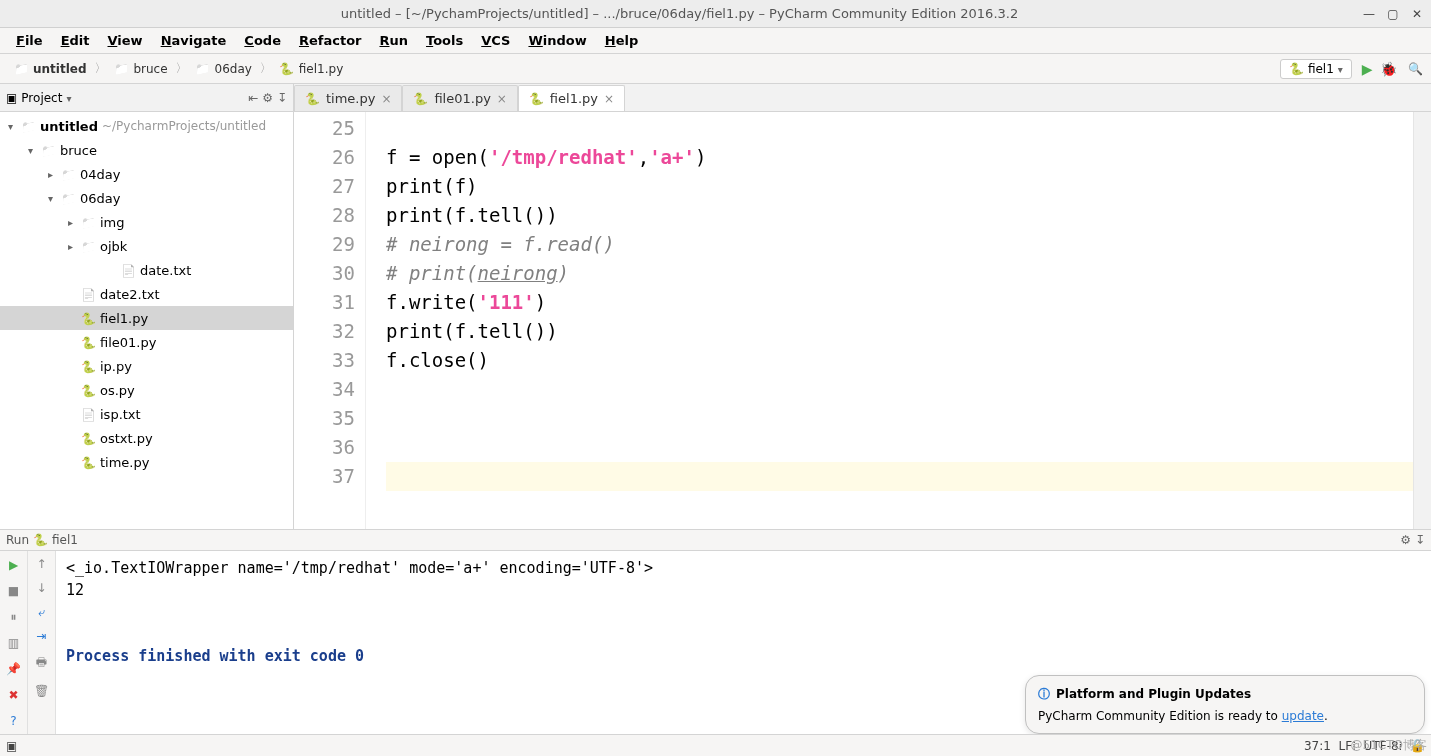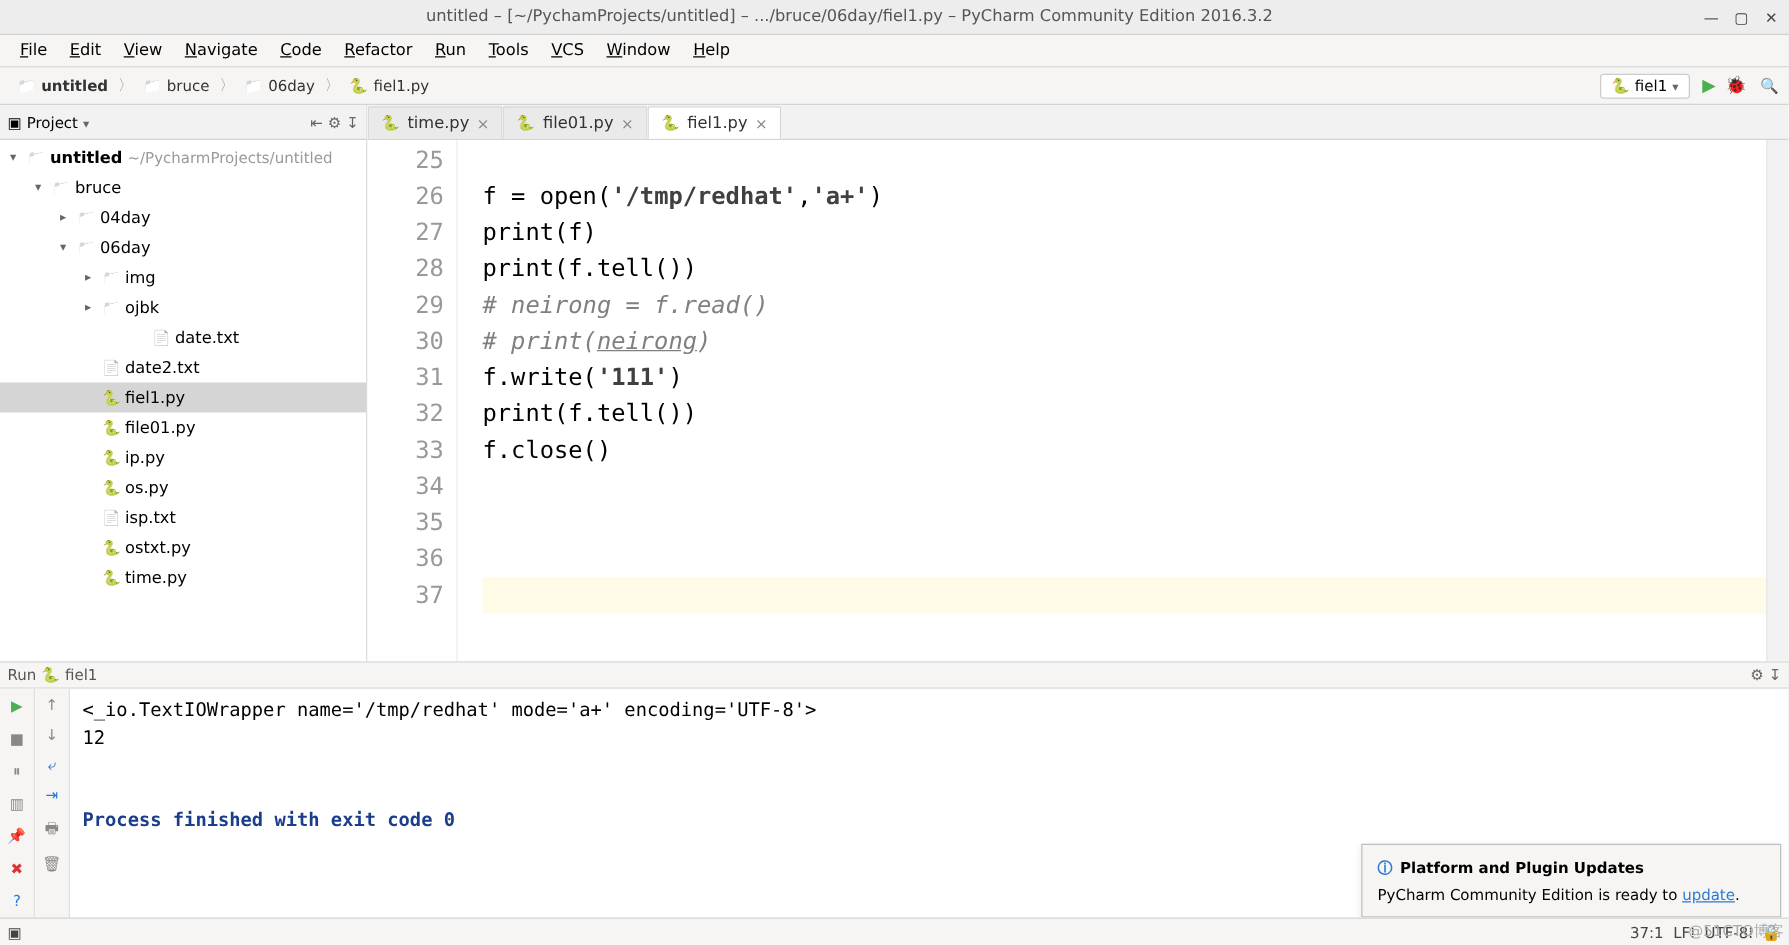--- a/index.html
+++ b/index.html
@@ -5,21 +5,21 @@
 * { box-sizing: border-box; margin: 0; padding: 0; }
 body { font-family: "DejaVu Sans", Arial, sans-serif; font-size: 12px; background: #ededed; color: #000; width: 1431px; height: 756px; overflow: hidden; position: relative; }
 
 
 .titlebar { height: 28px; background: #ededed; border-bottom: 1px solid #d0d0d0; display: flex; align-items: center; padding: 0 6px; }
 .title-text { flex: 1; text-align: center; color: #555; font-size: 13px; }
 .win-btn { width: 16px; height: 16px; margin-left: 8px; display: flex; align-items: center; justify-content: center; color: #444; cursor: pointer; }
 
 
 .menubar { height: 26px; background: #f6f5f4; border-bottom: 1px solid #d4d4d4; display: flex; align-items: center; padding: 0 8px; gap: 2px; }
-.menuitem { padding: 3px 8px; cursor: pointer; font-size: 13px; }
+.menuitem { padding: 3px 8px; cursor: pointer; font-size: 13px; font-weight: bold; }
 .menuitem u { text-decoration: underline; }
 
 
 .navrow { height: 30px; background: #f6f5f4; border-bottom: 1px solid #d4d4d4; display: flex; align-items: center; padding: 0 8px; }
 .crumb { display: flex; align-items: center; gap: 4px; padding: 2px 6px; color: #333; }
 .crumb .folder-icon, .crumb .py-icon { display:inline-block; }
 .chev { color: #999; padding: 0 2px; }
 .navspacer { flex:1; }
 .runconf { border: 1px solid #ccc; background: #fff; padding: 2px 8px; border-radius: 3px; display:flex; align-items:center; gap:4px; margin-right: 6px; }
 .play-icon { color: #4caf50; font-size: 14px; margin: 0 4px; }
@@ -42,38 +42,38 @@
 
 .editor { flex:1; display:flex; flex-direction:column; background:#fff; position:relative; }
 .tabs { height: 28px; display:flex; align-items:flex-end; background:#f2f2f2; border-bottom:1px solid #d4d4d4; }
 .tab { height:26px; display:flex; align-items:center; gap:6px; padding:0 10px; border:1px solid #d4d4d4; border-bottom:none; background:#eaeaea; margin-right:0px; border-top-left-radius:2px; border-top-right-radius:2px; font-size:13px; color:#333; cursor:pointer; }
 .tab.active { background:#fff; }
 .tab .close { color:#888; font-size:12px; }
 .code-area { flex:1; display:flex; font-family: "DejaVu Sans Mono", monospace; font-size:19px; line-height:29px; overflow:hidden; }
 .gutter { width:72px; background:#fff; border-right:1px solid #eee; text-align:right; color:#999; padding-right:10px; padding-top:2px; }
 .code { flex:1; padding-left:20px; padding-top:2px; white-space:pre; overflow:auto; }
 .code .fn { color:#000; }
-.code .str { color:#404040; font-weight:bold; }
+.code .str { color:#ec4899; font-weight:bold; }
 .code .cmt { color:#808080; font-style:italic; }
 .hl-line { background:#fffbe6; display:block; width:100%; }
 .rmargin { width:18px; background:#f2f2f2; border-left:1px solid #e5e5e5; }
 
 
 .toolheader { height:22px; background:#f6f5f4; border-top:1px solid #d4d4d4; border-bottom:1px solid #d4d4d4; display:flex; align-items:center; padding:0 6px; font-size:12px; color:#555; gap:4px; }
 .toolheader .spacer { flex:1; }
 .runpanel { display:flex; height:188px; background:#fff; border-bottom:1px solid #d4d4d4; }
 .run-icons-col { width:28px; background:#f6f5f4; border-right:1px solid #e0e0e0; display:flex; flex-direction:column; align-items:center; padding-top:6px; gap:10px; }
 .run-icons-col .ic { width:16px; height:16px; display:flex; align-items:center; justify-content:center; cursor:pointer; }
 .run-icons-col2 { width:28px; background:#f6f5f4; border-right:1px solid #e0e0e0; display:flex; flex-direction:column; align-items:center; padding-top:6px; gap:10px; }
 .console { flex:1; font-family:"DejaVu Sans Mono", monospace; font-size:15px; padding:6px 10px; overflow:auto; line-height:22px; }
 .console .cmd { color:#1a3e8c; font-weight:bold; }
 .console .exit { color:#1a3e8c; font-weight:bold; }
 
 
-.notif { position:absolute; right:6px; bottom:22px; width:336px; background:#f6f5f4; border:1px solid #c0c0c0; border-radius:0; padding:10px 12px; box-shadow:0 2px 6px rgba(0,0,0,.1); }
+.notif { position:absolute; right:6px; bottom:22px; width:400px; background:#f6f5f4; border:1px solid #c0c0c0; border-radius:14px; padding:10px 12px; box-shadow:0 2px 6px rgba(0,0,0,.1); }
 .notif h4 { font-size:12px; font-weight:bold; margin-bottom:6px; }
 .notif .info-icon { color:#2b7bd6; margin-right:6px; }
 .notif a { color:#2b7bd6; text-decoration:underline; cursor:pointer; }
 
 
 .statusbar { position:absolute; bottom:0; left:0; right:0; height:22px; background:#f6f5f4; border-top:1px solid #d4d4d4; display:flex; align-items:center; padding:0 6px; font-size:12px; color:#444; }
 .statusbar .spacer { flex:1; }
 .watermark { position:absolute; right:4px; bottom:2px; font-size:12px; color:#aaa; pointer-events:none; }
 
 .folder-icon::before { content:"📁"; filter:grayscale(1) brightness(1.2); font-size:12px; }

